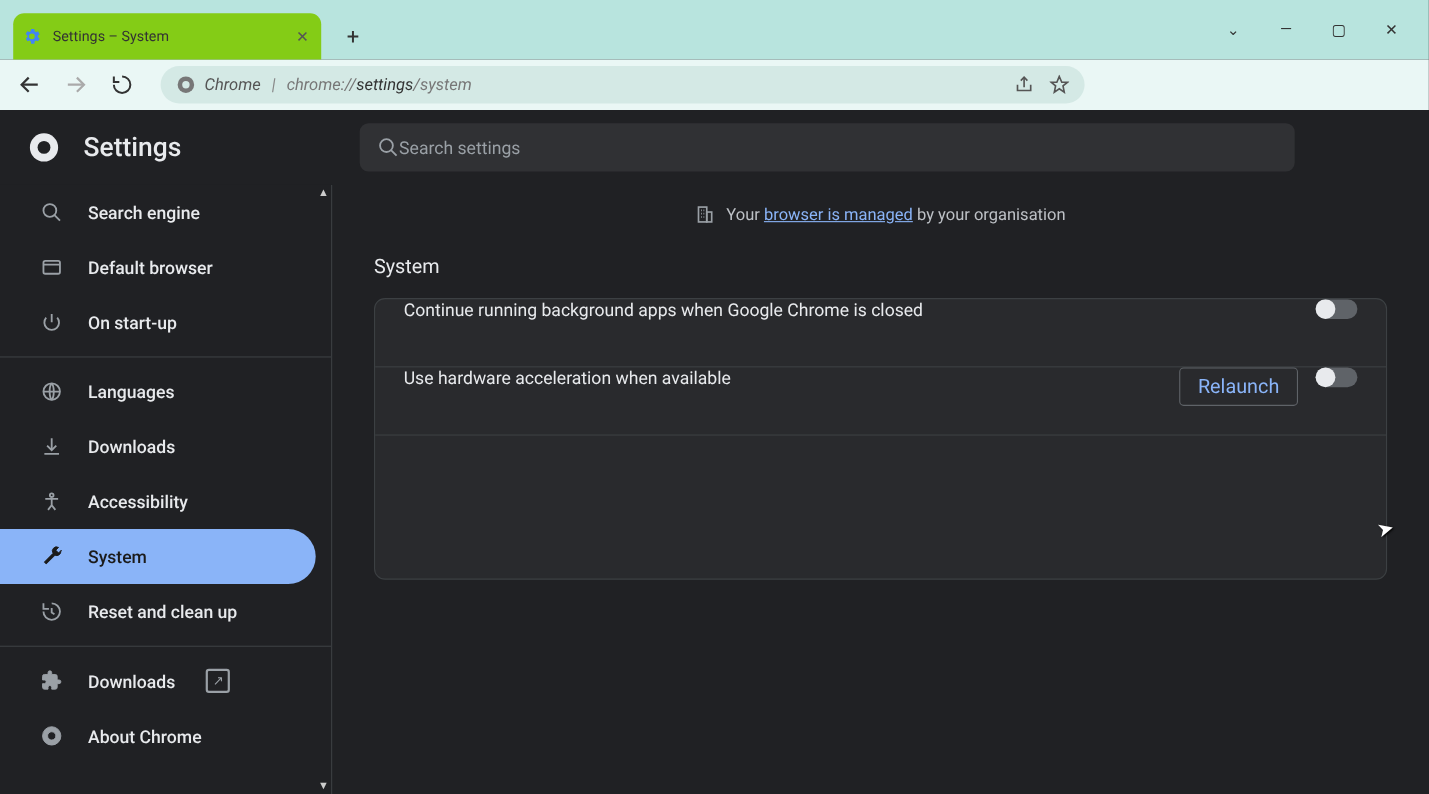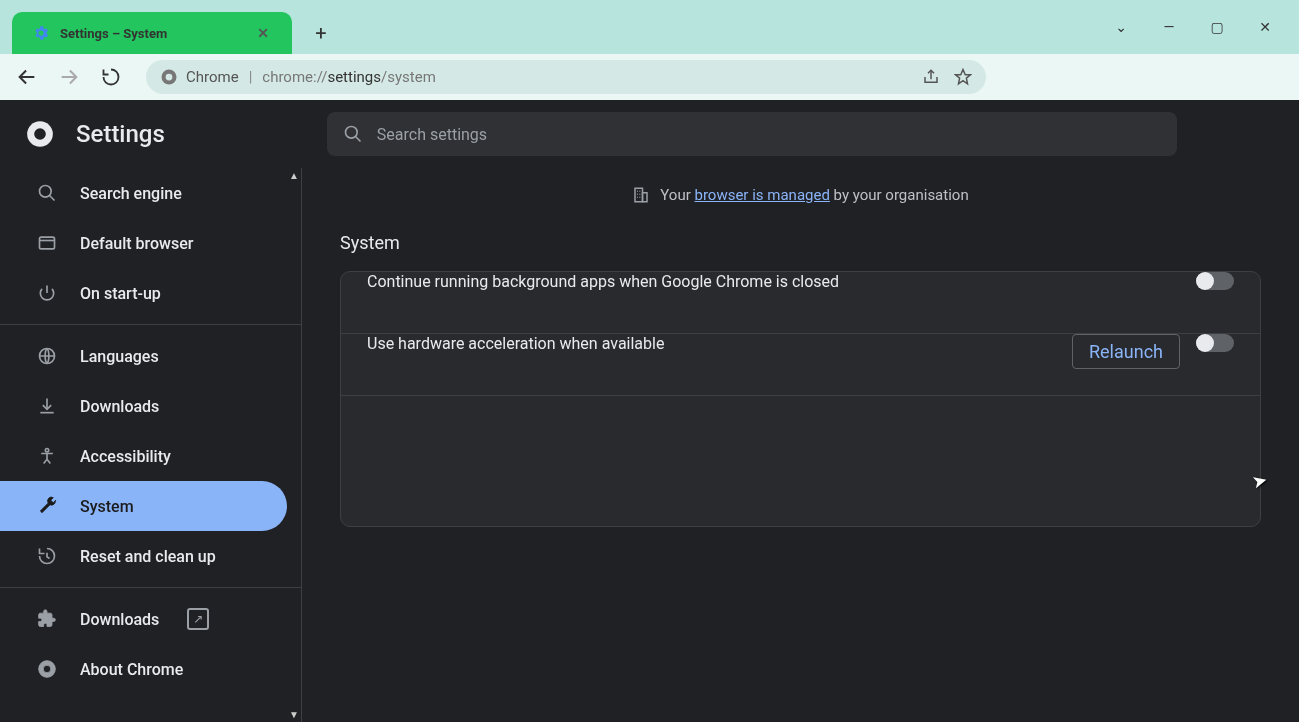--- a/index.html
+++ b/index.html
@@ -1,43 +1,43 @@
 <!DOCTYPE html>
 <html><head>
 <meta charset="utf-8">
 <style>
   * { box-sizing: border-box; margin: 0; padding: 0; font-family: "Segoe UI", Roboto, Arial, sans-serif; }
   body { width: 1299px; height: 722px; background: #202124; overflow: hidden; position: relative; }
 
   
   .titlebar { height: 54px; background: #b8e4de; display: flex; align-items: flex-end; position: relative; }
-  .tab { background: #22c55e; height: 42px; width: 280px; margin-left: 12px; border-radius: 10px 10px 0 0; display: flex; align-items: center; padding: 0 20px; position: relative; font-weight: bold; }
+  .tab { background: #84cc16; height: 42px; width: 280px; margin-left: 12px; border-radius: 10px 10px 0 0; display: flex; align-items: center; padding: 0 8px; position: relative; }
   .tab .favicon { width: 18px; height: 18px; margin-right: 10px; display:flex; align-items:center; justify-content:center; }
   .tab .tab-title { font-size: 13px; color: #333; flex: 1; white-space: nowrap; overflow:hidden; text-overflow:ellipsis; }
   .tab .tab-close { width: 18px; height: 18px; color:#555; display:flex; align-items:center; justify-content:center; cursor:pointer; font-size:14px;}
   .newtab { width: 30px; height: 30px; margin-left: 14px; margin-bottom: 6px; display:flex; align-items:center; justify-content:center; color:#333; font-size:20px; cursor:pointer; }
   .win-controls { position:absolute; right:0; top:0; height:100%; display:flex; align-items:center; gap:28px; padding-right:24px; }
   .win-controls span { font-size:14px; color:#333; cursor:pointer; display:flex; align-items:center; justify-content:center; width:20px; height:20px; }
 
   
   .toolbar { height: 46px; background: #eaf7f5; display:flex; align-items:center; padding: 0 10px; gap: 8px; }
   .nav-btn { width:34px; height:34px; display:flex; align-items:center; justify-content:center; color:#333; border-radius:50%; cursor:pointer; }
   .nav-btn.disabled { color:#aaa; }
-  .omnibox { flex:1; max-width:840px; height:34px; background:#d4e9e5; border-radius:17px; display:flex; align-items:center; padding:0 14px; gap:10px; color:#555; font-size:15px; margin-left:10px; }
+  .omnibox { flex:1; max-width:840px; height:34px; background:#d4e9e5; border-radius:17px; display:flex; align-items:center; padding:0 14px; gap:10px; color:#555; font-size:15px; margin-left:10px;font-style:italic; }
   .omnibox .chrome-chip { display:flex; align-items:center; gap:8px; color:#555; }
   .omnibox .sep { color:#888; }
   .omnibox .url { color:#777; }
   .omnibox .url b { color:#333; font-weight:400; }
   .omnibox .right-icons { margin-left:auto; display:flex; gap:14px; color:#555; }
 
   
   .app { position:absolute; top:100px; left:0; right:0; bottom:0; background:#202124; display:flex; flex-direction:column; }
   .app-header { height:68px; display:flex; align-items:center; padding-left:26px; gap:22px; }
   .app-header .app-title { color:#e8eaed; font-size:24px; font-weight:500; }
-  .search-settings { margin-left:140px; width:850px; height:44px; background:#303134; border-radius:8px; display:flex; align-items:center; padding:0 16px; gap:14px; color:#9aa0a6; font-size:16px; }
+  .search-settings { margin-left:140px; width:850px; height:44px; background:#303134; border-radius:8px; display:flex; align-items:center; padding:0 16px; color:#9aa0a6; font-size:16px; }
 
   .app-body { flex:1; display:flex; overflow:hidden; }
 
   
   .sidebar { width:302px; background:#202124; overflow-y:auto; position:relative; border-right:1px solid #3c4043; }
   .sidebar .scroll-triangle-up { position:absolute; top:2px; right:2px; font-size:10px; color:#ccc; }
   .sidebar .scroll-triangle-dn { position:absolute; bottom:2px; right:2px; font-size:10px; color:#ccc; }
   .sidebar-item { height:50px; display:flex; align-items:center; padding-left:36px; gap:22px; color:#e8eaed; font-size:16px; cursor:pointer; border-radius:0 25px 25px 0; margin-right:14px; font-weight:500;}
   .sidebar-item.active { background:#8ab4f8; color:#1b1b1b; }
   .sidebar-item.active .si-icon svg { stroke:#1b1b1b; fill:#1b1b1b; }

